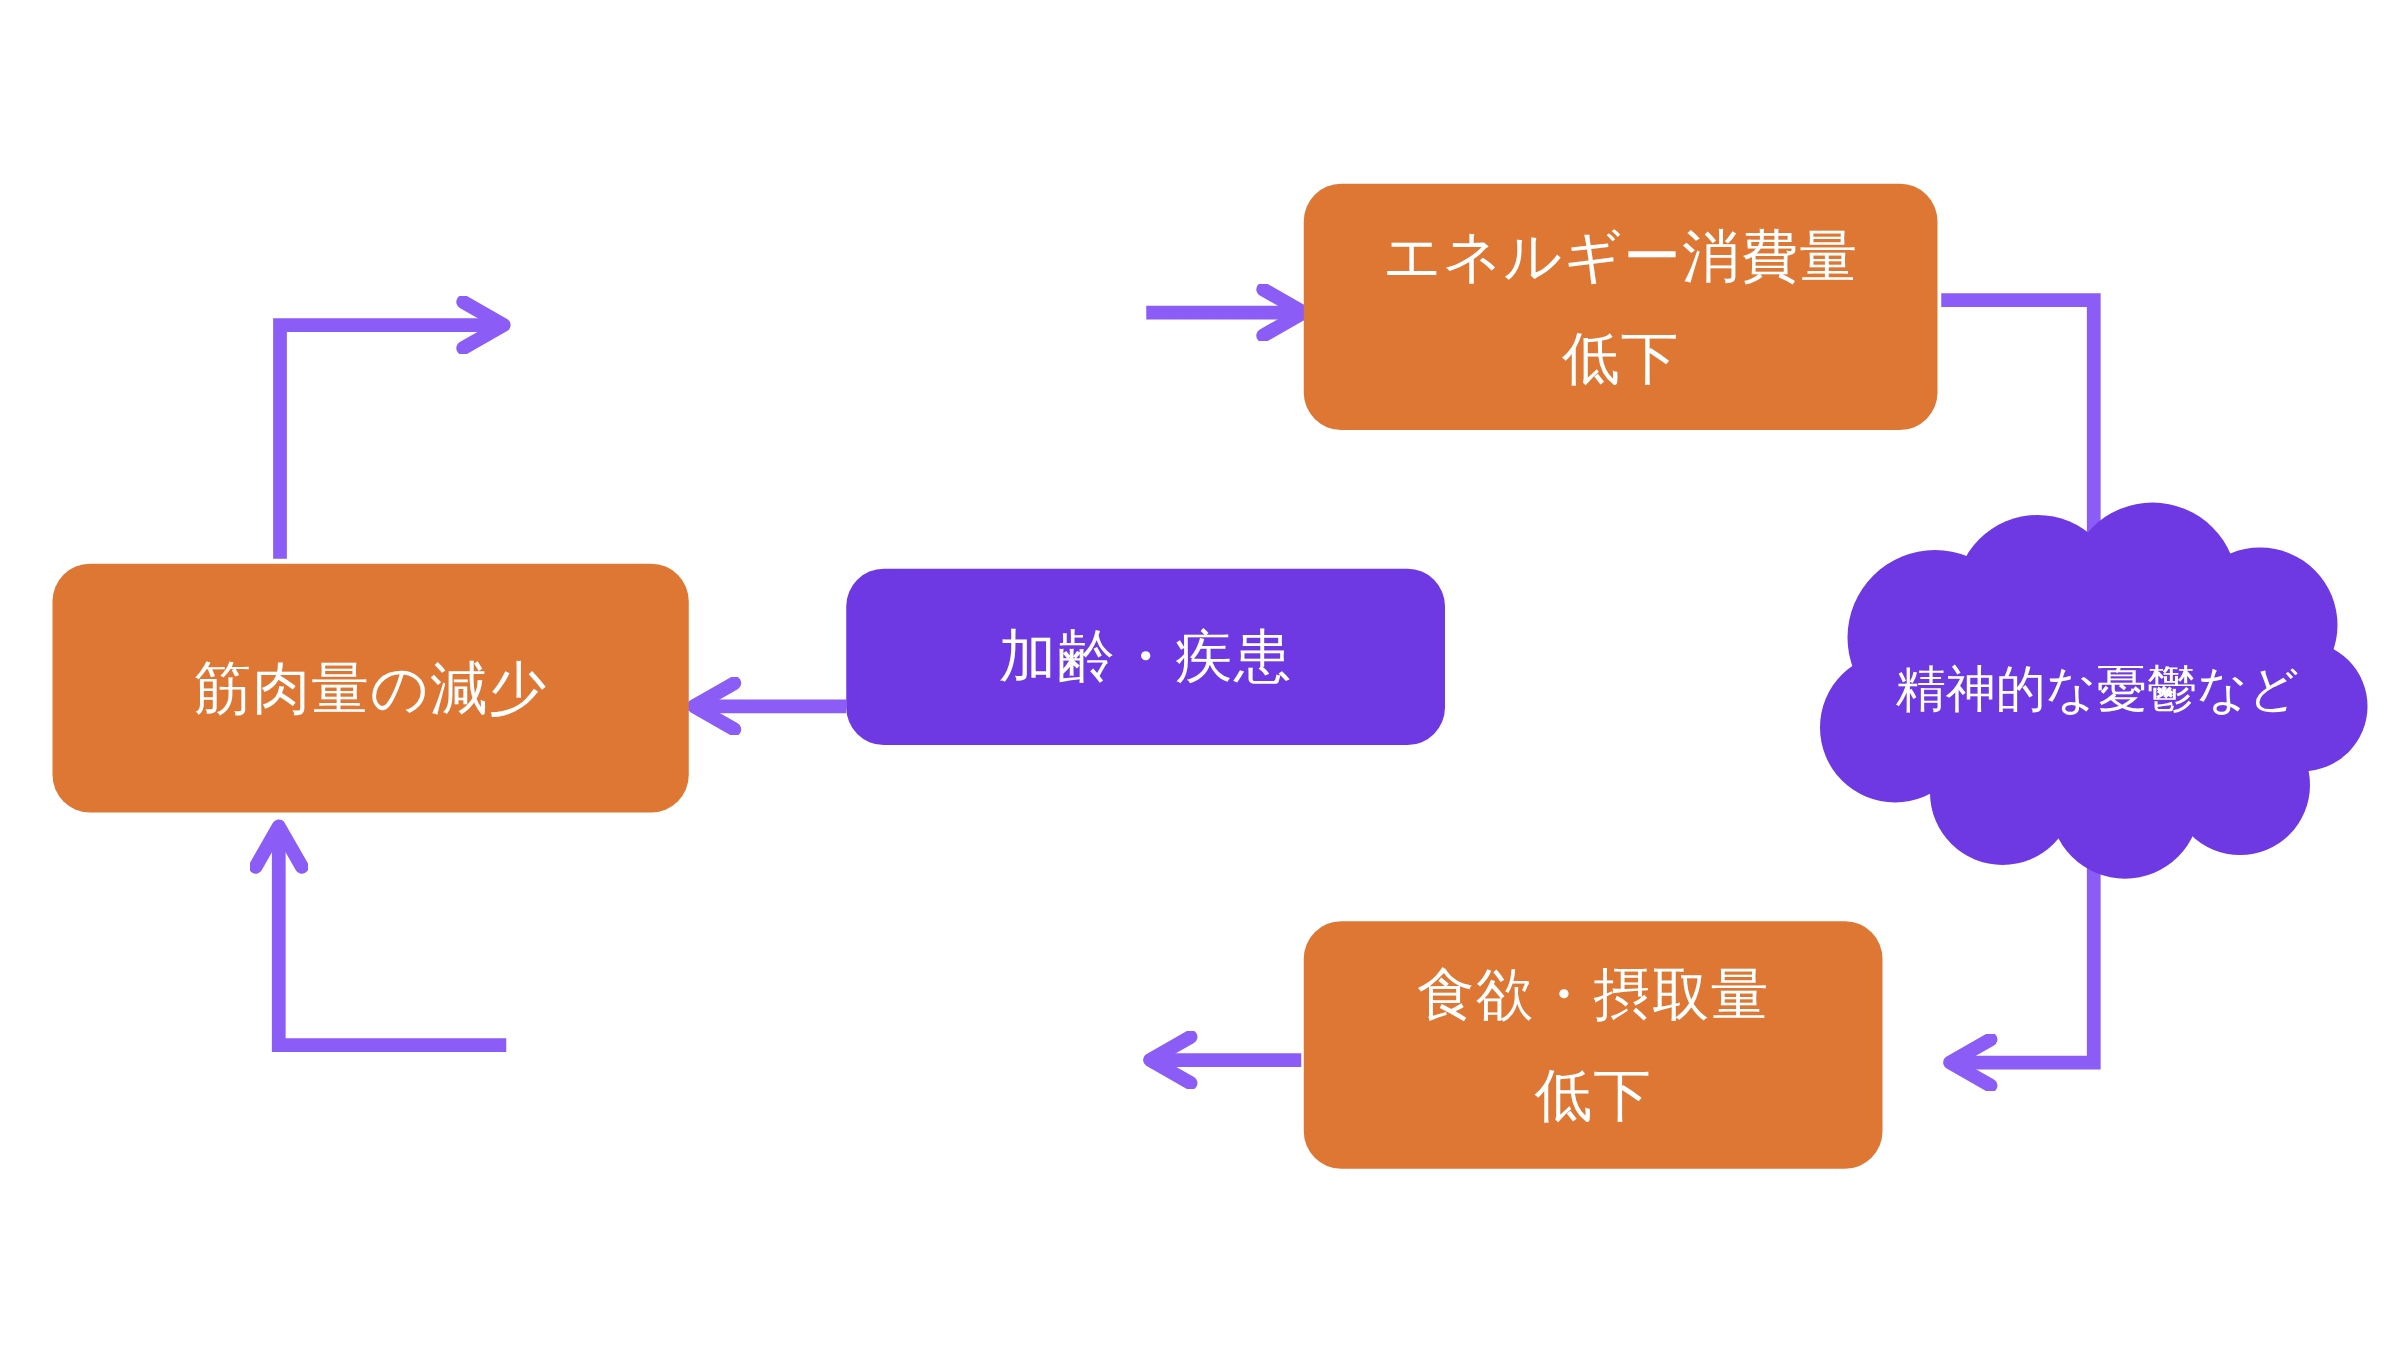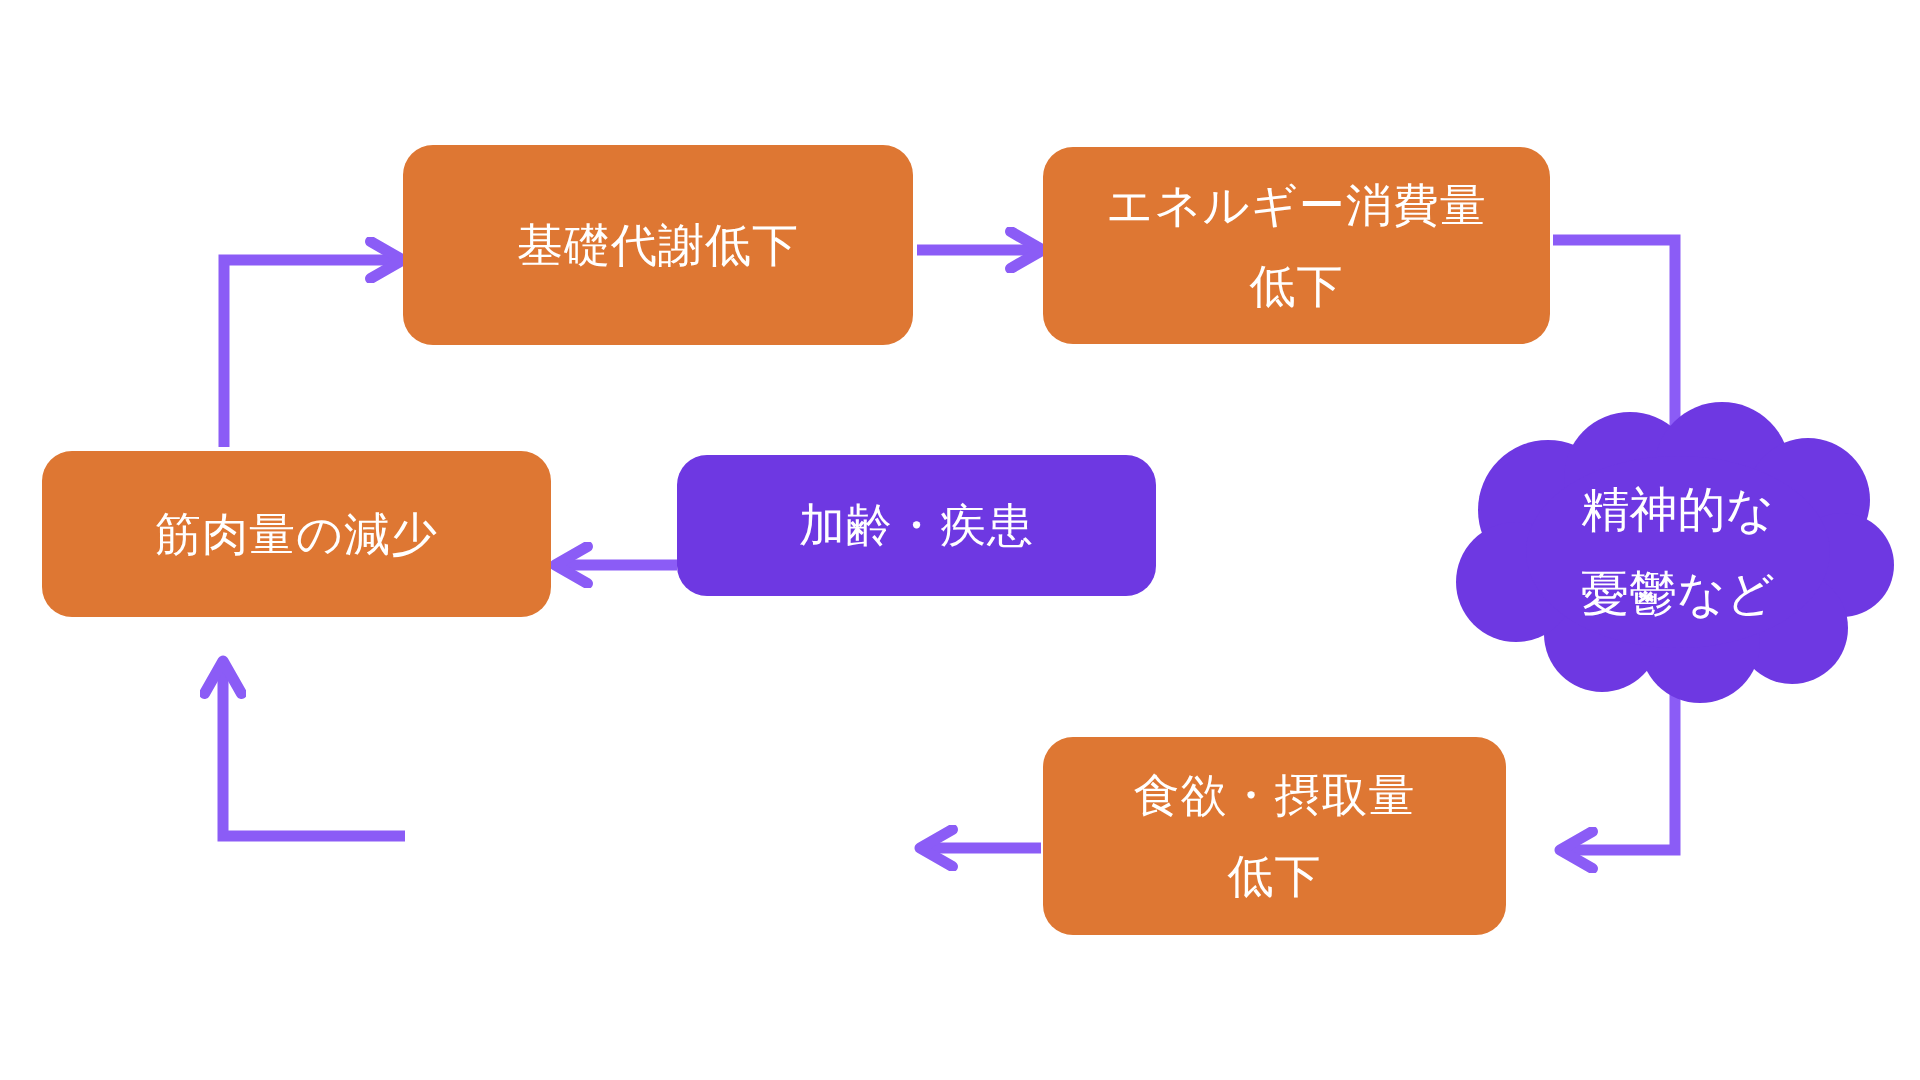--- a/index.html
+++ b/index.html
@@ -23,23 +23,23 @@
     color:var(--text);
     font-size:46px;
     line-height:81px;
     text-align:center;
     letter-spacing:1px;
   }
   .node.orange{background:var(--orange);}
   .node.purple{background:var(--purple);}
   .cloud-label{
     position:absolute;
-    display:flex;flex-direction:column;align-items:center;justify-content:center;
+    display:flex;flex-direction:row;align-items:center;justify-content:center;
     color:var(--text);
-    font-size:48px;
+    font-size:40px;
     line-height:84px;
     text-align:center;
     background:transparent;
   }
   .line{display:block;}
 </style>
 </head>
 <body>
 
 <div id="canvas">
@@ -70,30 +70,27 @@
       <circle class="cloud-part" cx="1808" cy="500" r="62"></circle>
       <circle class="cloud-part" cx="1842" cy="565" r="52"></circle>
       <circle class="cloud-part" cx="1792" cy="628" r="56"></circle>
       <circle class="cloud-part" cx="1700" cy="643" r="60"></circle>
       <circle class="cloud-part" cx="1602" cy="634" r="58"></circle>
       <circle class="cloud-part" cx="1516" cy="582" r="60"></circle>
       <ellipse class="cloud-part" cx="1678" cy="552" rx="152" ry="96"></ellipse>
     </g>
   </svg>
 
-  <div class="node orange" style="left:403px;top:145px;width:510px;height:200px;">
-    <span class="line">基礎代謝低下</span>
-  </div>
 
   <div class="node orange" style="left:1043px;top:147px;width:507px;height:197px;">
     <span class="line">エネルギー消費量</span>
     <span class="line">低下</span>
   </div>
 
-  <div class="node orange" style="left:42px;top:451px;width:509px;height:166px;">
+  <div class="node orange" style="left:42px;top:451px;width:509px;height:199px;">
     <span class="line">筋肉量の減少</span>
   </div>
 
   <div class="node purple" style="left:677px;top:455px;width:479px;height:141px;">
     <span class="line">加齢・疾患</span>
   </div>
 
 
   <div class="node orange" style="left:1043px;top:737px;width:463px;height:198px;">
     <span class="line">食欲・摂取量</span>

